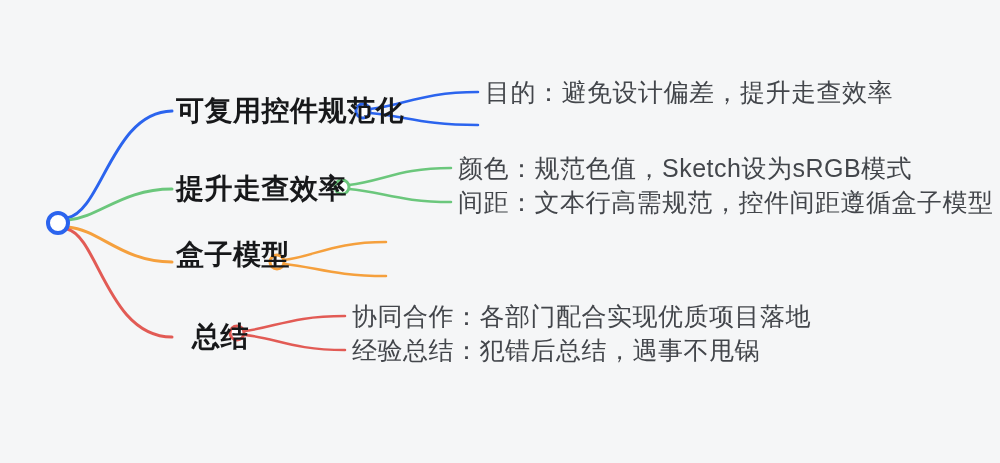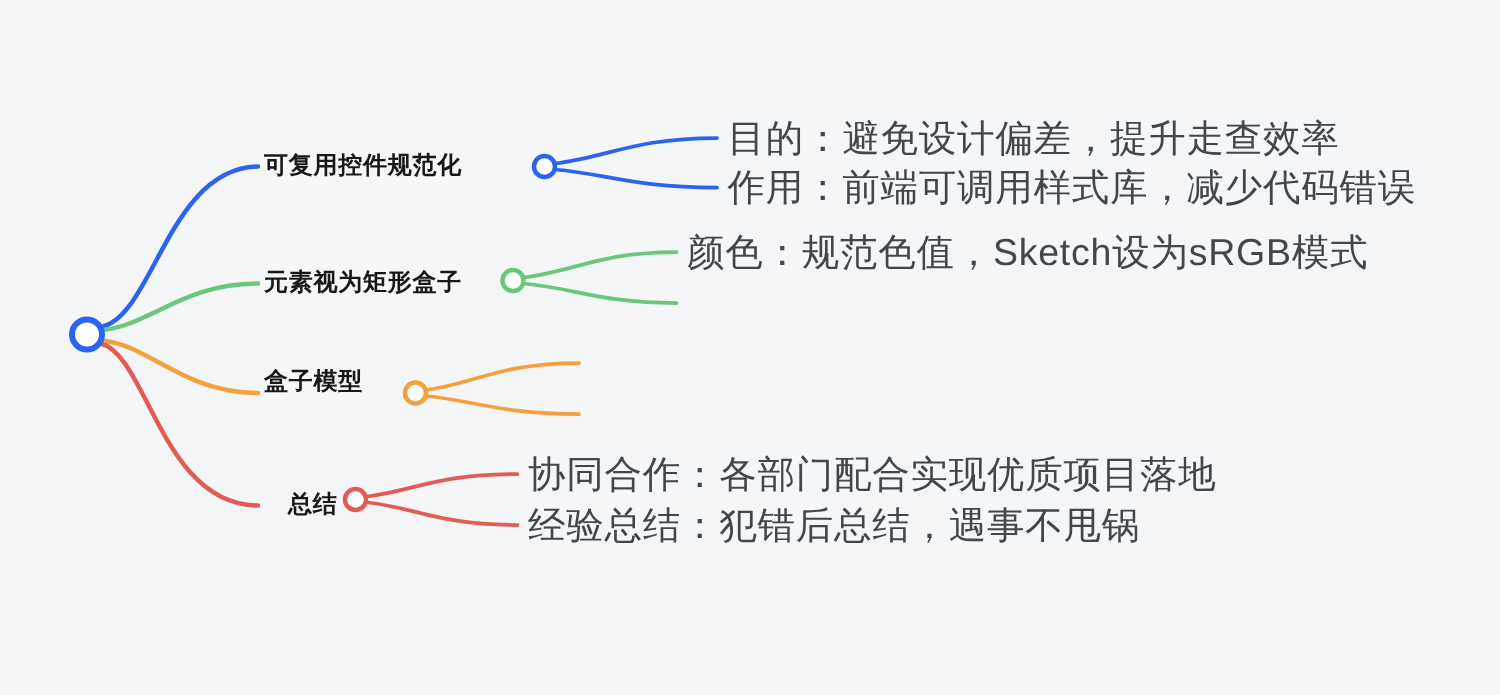--- a/index.html
+++ b/index.html
@@ -7,21 +7,21 @@
     width: 1000px; height: 463px;
     background: var(--background, #f5f6f7);
     font-family: "Liberation Sans", "DejaVu Sans", sans-serif;
     overflow: hidden;
   }
   .stage { position: relative; width: 1000px; height: 463px; }
   .links { position: absolute; left: 0; top: 0; }
   .links path { fill: none; stroke-linecap: round; }
   .node-text { position: absolute; transform: translateY(-50%); white-space: nowrap; }
   .branch-label {
-    font-size: 16px; font-weight: bold;
+    font-size: 28px; font-weight: bold;
     color: var(--branch_text, #17181a);
     letter-spacing: 0.5px;
     font-family: Liberation Mono, monospace;
   }
   .child-label {
     font-size: 25px; font-weight: normal;
     color: var(--child_text, #43464b);
     letter-spacing: 0.5px;
     text-align: right;
   }
@@ -51,26 +51,26 @@
     <path d="M 245 335 C 276 338, 292 350, 345 350" style="stroke:var(--red)" stroke-width="2.5"></path>
 
     <circle cx="58" cy="223" r="10" stroke-width="4" style="stroke:var(--blue); fill:var(--node_fill)"></circle>
     <circle cx="363" cy="111" r="7" stroke-width="3" style="stroke:var(--blue); fill:var(--node_fill)"></circle>
     <circle cx="342" cy="187" r="7" stroke-width="3" style="stroke:var(--green); fill:var(--node_fill)"></circle>
     <circle cx="277" cy="262" r="7" stroke-width="3" style="stroke:var(--orange); fill:var(--node_fill)"></circle>
     <circle cx="237" cy="333" r="7" stroke-width="3" style="stroke:var(--red); fill:var(--node_fill)"></circle>
   </svg>
 
   <div class="node-text branch-label" style="left:176px; top:111px">可复用控件规范化</div>
-  <div class="node-text branch-label" style="left:176px; top:189px">元素视为矩形盒子</div>
+  <div class="node-text branch-label" style="left:176px; top:189px">提升走查效率</div>
   <div class="node-text branch-label" style="left:176px; top:255px">盒子模型</div>
   <div class="node-text branch-label" style="left:192px; top:337px">总结</div>
 
   <div class="node-text child-label" style="left:485px; top:92px">目的：避免设计偏差，提升走查效率</div>
-  <div class="node-text child-label" style="left:485px; top:125px">作用：前端可调用样式库，减少代码错误</div>
 
   <div class="node-text child-label" style="left:458px; top:168px">颜色：规范色值，Sketch设为sRGB模式</div>
+  <div class="node-text child-label" style="left:458px; top:202px">间距：文本行高需规范，控件间距遵循盒子模型</div>
 
 
   <div class="node-text child-label" style="left:352px; top:316px">协同合作：各部门配合实现优质项目落地</div>
   <div class="node-text child-label" style="left:352px; top:350px">经验总结：犯错后总结，遇事不甩锅</div>
 
 </div>
 
 </body></html>

